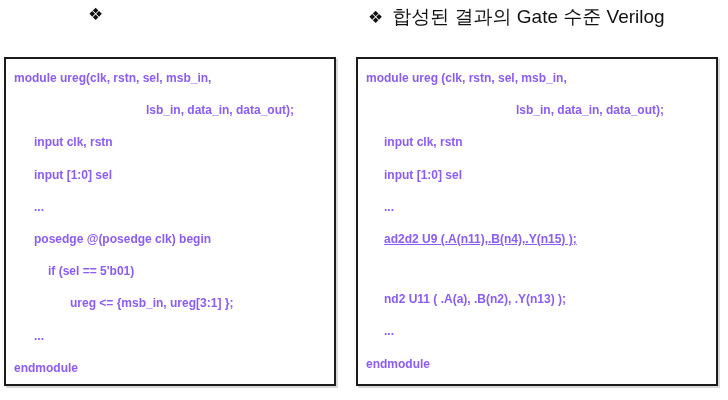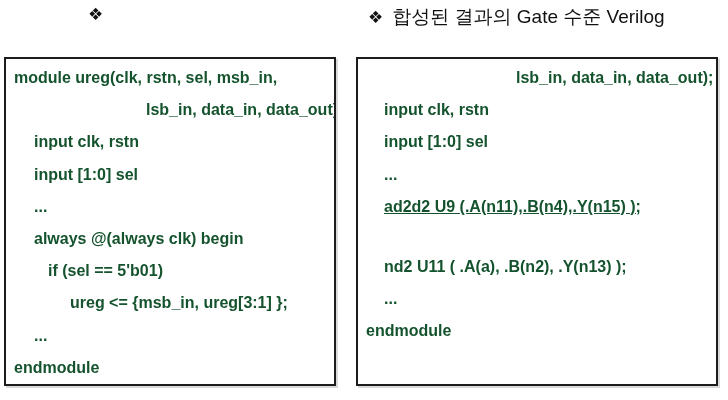--- a/index.html
+++ b/index.html
@@ -44,23 +44,23 @@
     box-shadow: 2px 2px 0 #d9d9d9;
     padding: 3px 4px 0 8px;
     overflow: hidden;
   }
   .box-left  { left: 4px;   width: 332px; }
   .box-right { left: 356px; width: 362px; }
 
   .code-line {
     height: 32.2px;
     line-height: 32.2px;
-    font-size: 16px;
+    font-size: 12px;
     font-weight: bold;
-    color: #14532d;
+    color: #8b5cf6;
     white-space: pre;
     box-sizing: border-box;
   }
 </style>
 </head>
 <body>
 
 <div class="page">
 
   <div class="panel-header header-left">
@@ -72,29 +72,30 @@
     <span>합성된 결과의 Gate 수준 Verilog</span>
   </div>
 
   <div class="code-box box-left">
 
   <div class="code-line" style="padding-left: 0px;">module ureg(clk, rstn, sel, msb_in,</div>
       <div class="code-line" style="padding-left: 132px;">lsb_in, data_in, data_out);</div>
       <div class="code-line" style="padding-left: 20px;">input clk, rstn</div>
       <div class="code-line" style="padding-left: 20px;">input [1:0] sel</div>
       <div class="code-line" style="padding-left: 20px;">...</div>
-      <div class="code-line" style="padding-left: 20px;">always @(always clk) begin</div>
+      <div class="code-line" style="padding-left: 20px;">posedge @(posedge clk) begin</div>
       <div class="code-line" style="padding-left: 34px;">if (sel == 5'b01)</div>
       <div class="code-line" style="padding-left: 56px;">ureg &lt;= {msb_in, ureg[3:1] };</div>
       <div class="code-line" style="padding-left: 20px;">...</div>
       <div class="code-line" style="padding-left: 0px;">endmodule</div>
     </div>
 
   <div class="code-box box-right">
 
+  <div class="code-line" style="padding-left: 0px;">module ureg (clk, rstn, sel, msb_in,</div>
       <div class="code-line" style="padding-left: 150px;">lsb_in, data_in, data_out);</div>
       <div class="code-line" style="padding-left: 18px;">input clk, rstn</div>
       <div class="code-line" style="padding-left: 18px;">input [1:0] sel</div>
       <div class="code-line" style="padding-left: 18px;">...</div>
       <div class="code-line" style="padding-left: 18px; text-decoration: underline;">ad2d2 U9 (.A(n11),.B(n4),.Y(n15) );</div>
       <div class="code-line" style="padding-left: 18px; margin-top: 28px;">nd2 U11 ( .A(a), .B(n2), .Y(n13) );</div>
       <div class="code-line" style="padding-left: 18px;">...</div>
       <div class="code-line" style="padding-left: 0px;">endmodule</div>
     </div>
 

